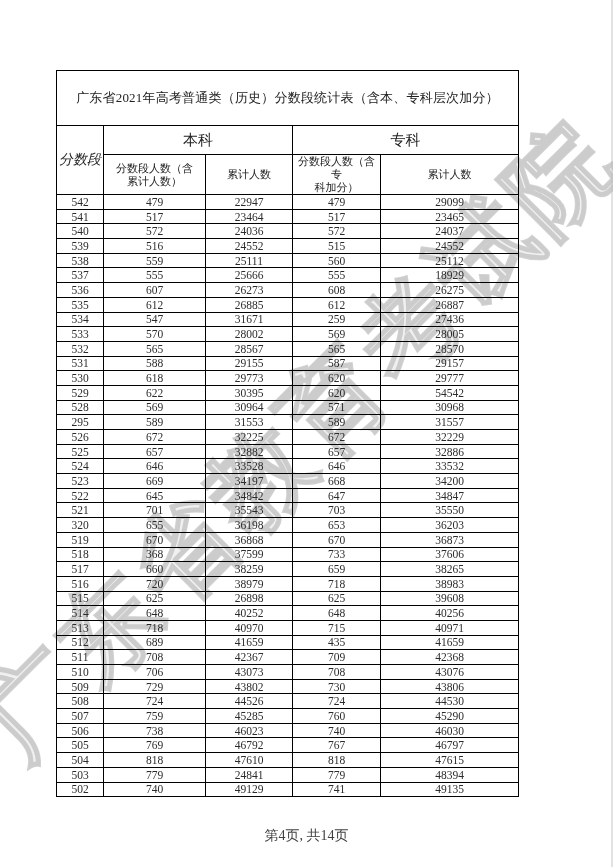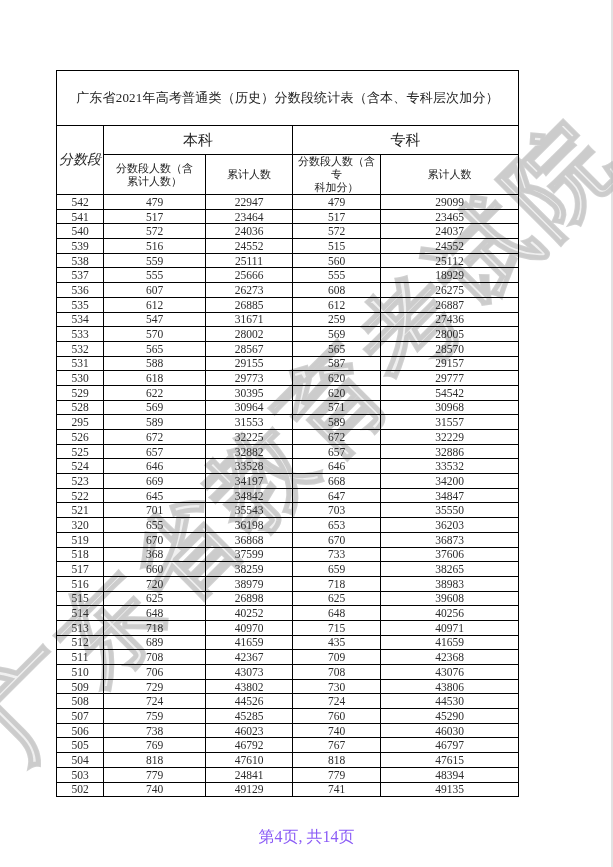--- a/index.html
+++ b/index.html
@@ -70,22 +70,22 @@
     height:14.7px;
     font-size:11.5px;
     line-height:12px;
     color:#2b2b2b;
   }
   .footer {
     position:absolute;
     left:0; top:827px;
     width:613px;
     text-align:center;
-    font-size:16px;
-    color:#8b5cf6;
+    font-size:14px;
+    color:#404040;
     z-index:2;
   }
 </style>
 </head>
 <body>
 
 <div class="watermark">广东省教育考试院</div>
 
 <table class="doc-table">
   <colgroup>

